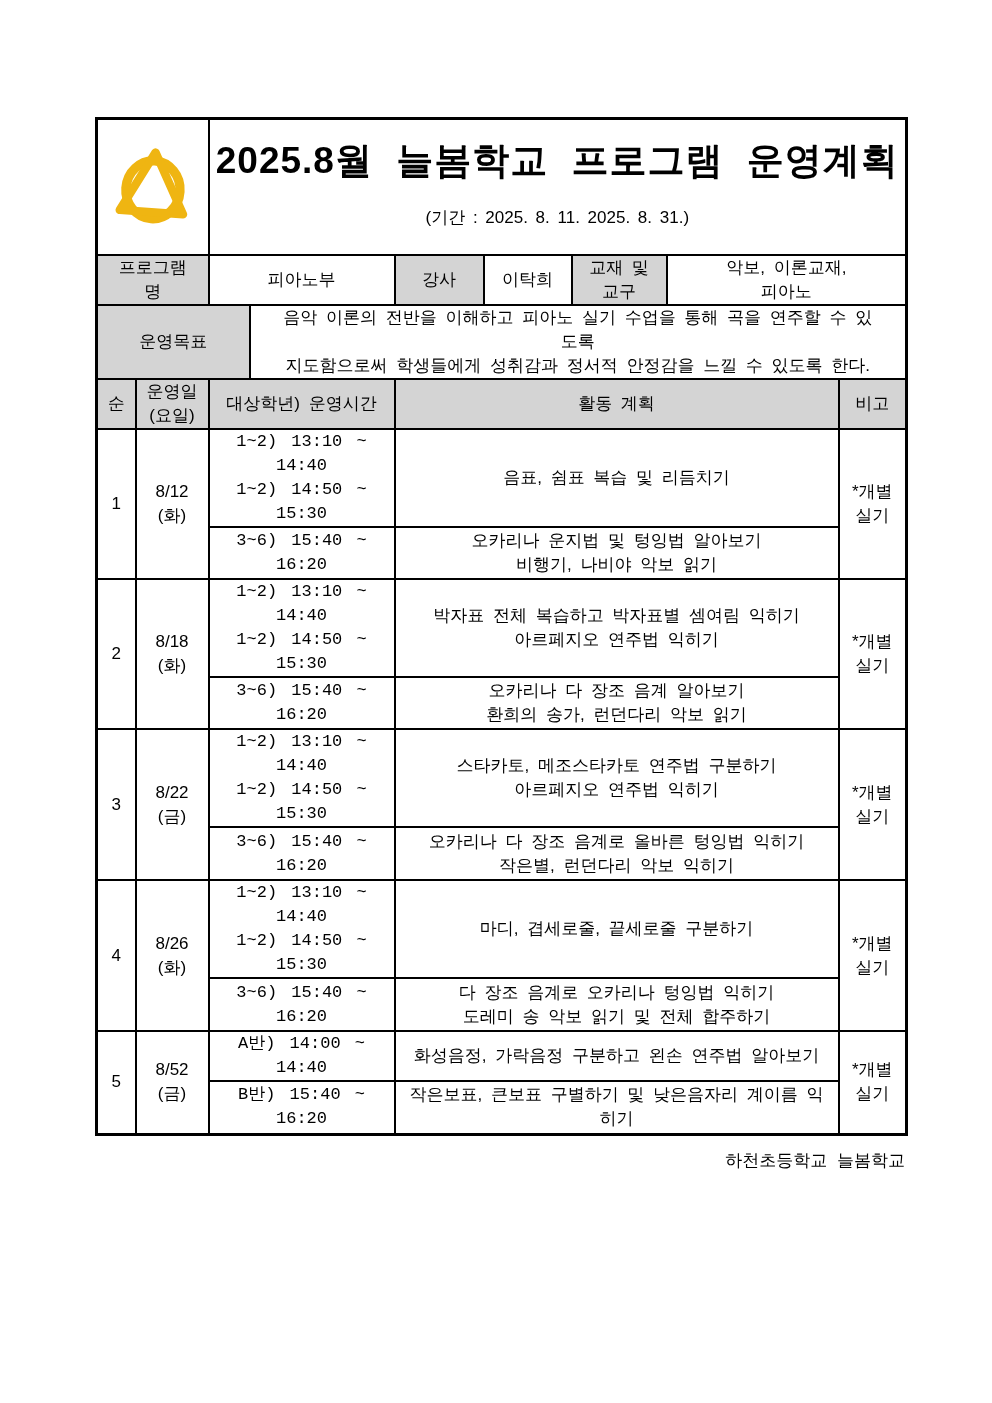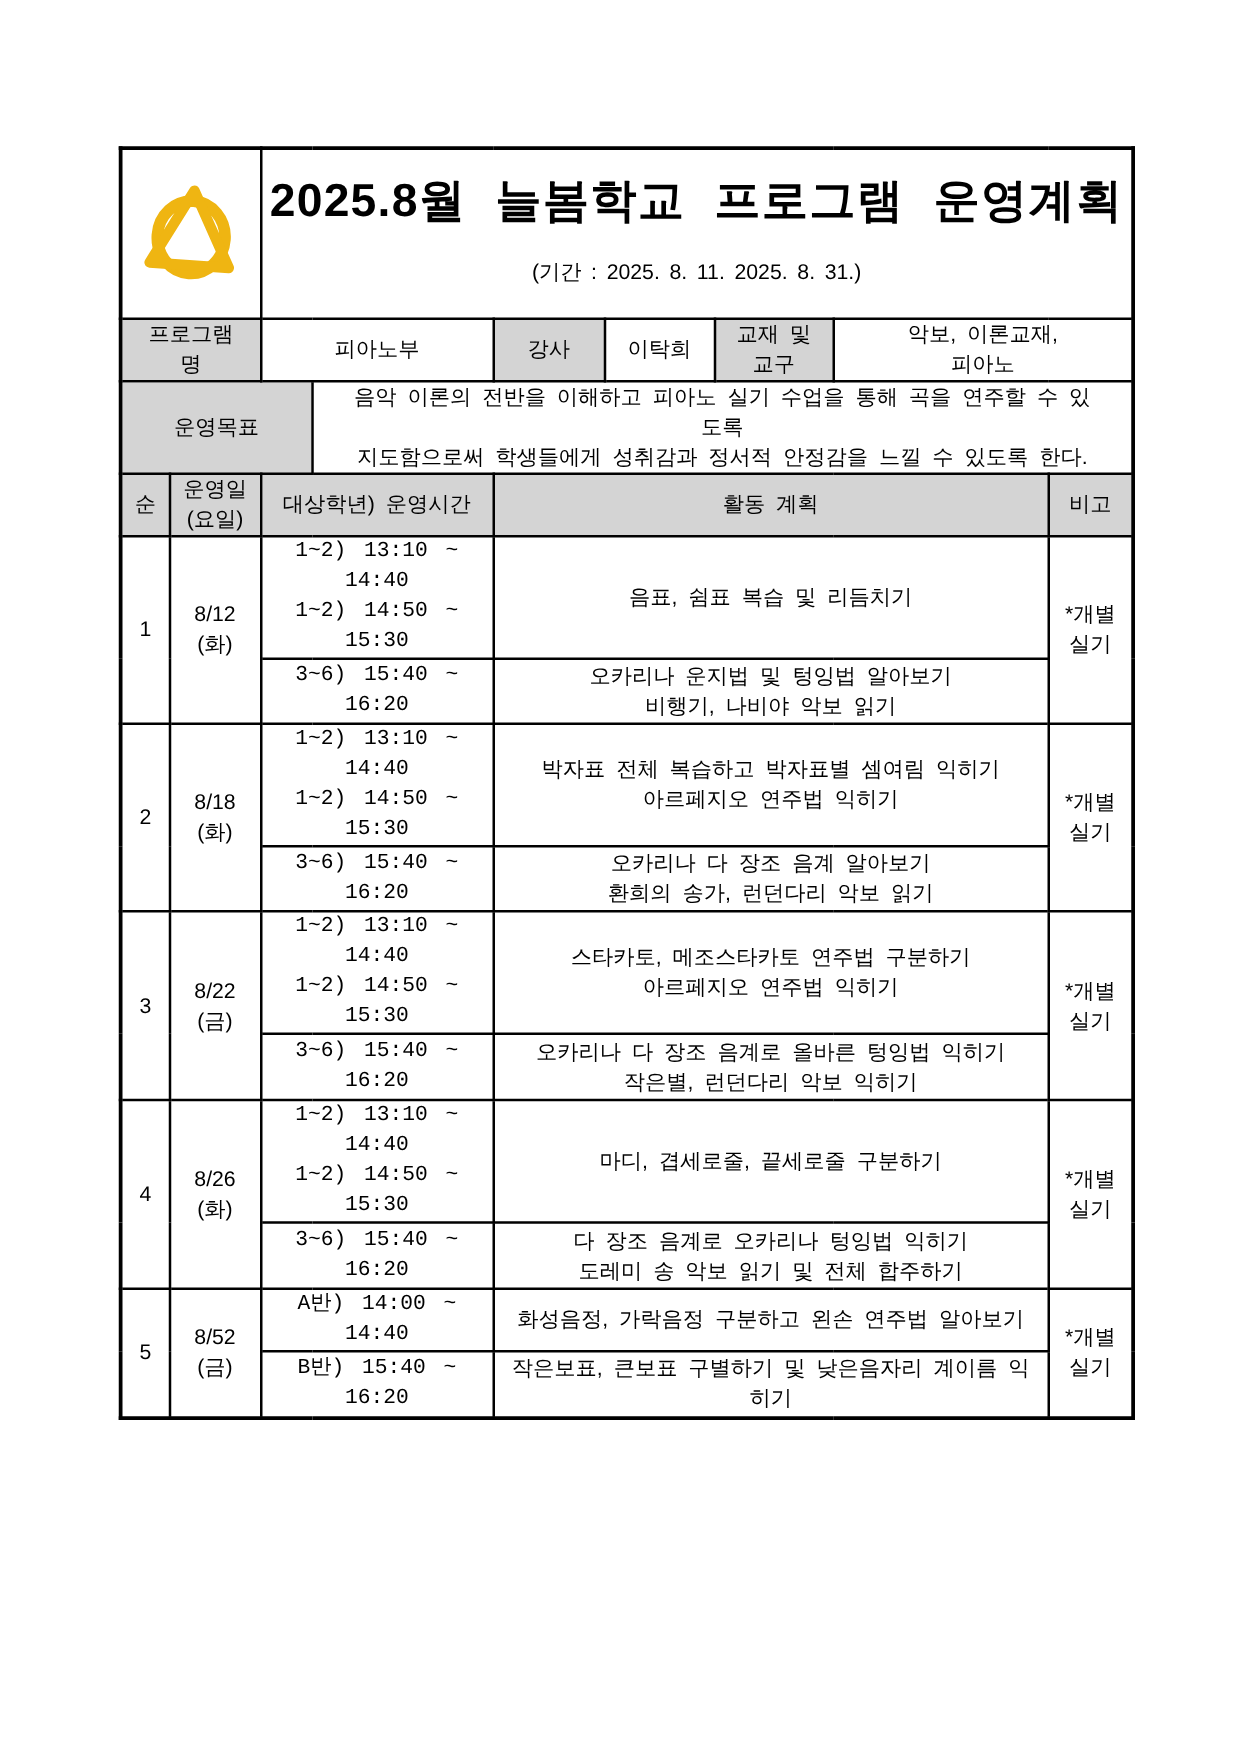--- a/index.html
+++ b/index.html
@@ -206,13 +206,14 @@
 실기</td>
     </tr>
     <tr style="height:53px">
       <td colspan="2" class="c-time">B반) 15:40 ~ 16:20</td>
       <td colspan="4" class="c-act">작은보표, 큰보표 구별하기 및 낮은음자리 계이름 익
 히기</td>
     </tr>
   </tbody>
     </table>
 
+  <div class="footer">하천초등학교 늘봄학교</div>
 </div>
 
 </body></html>

